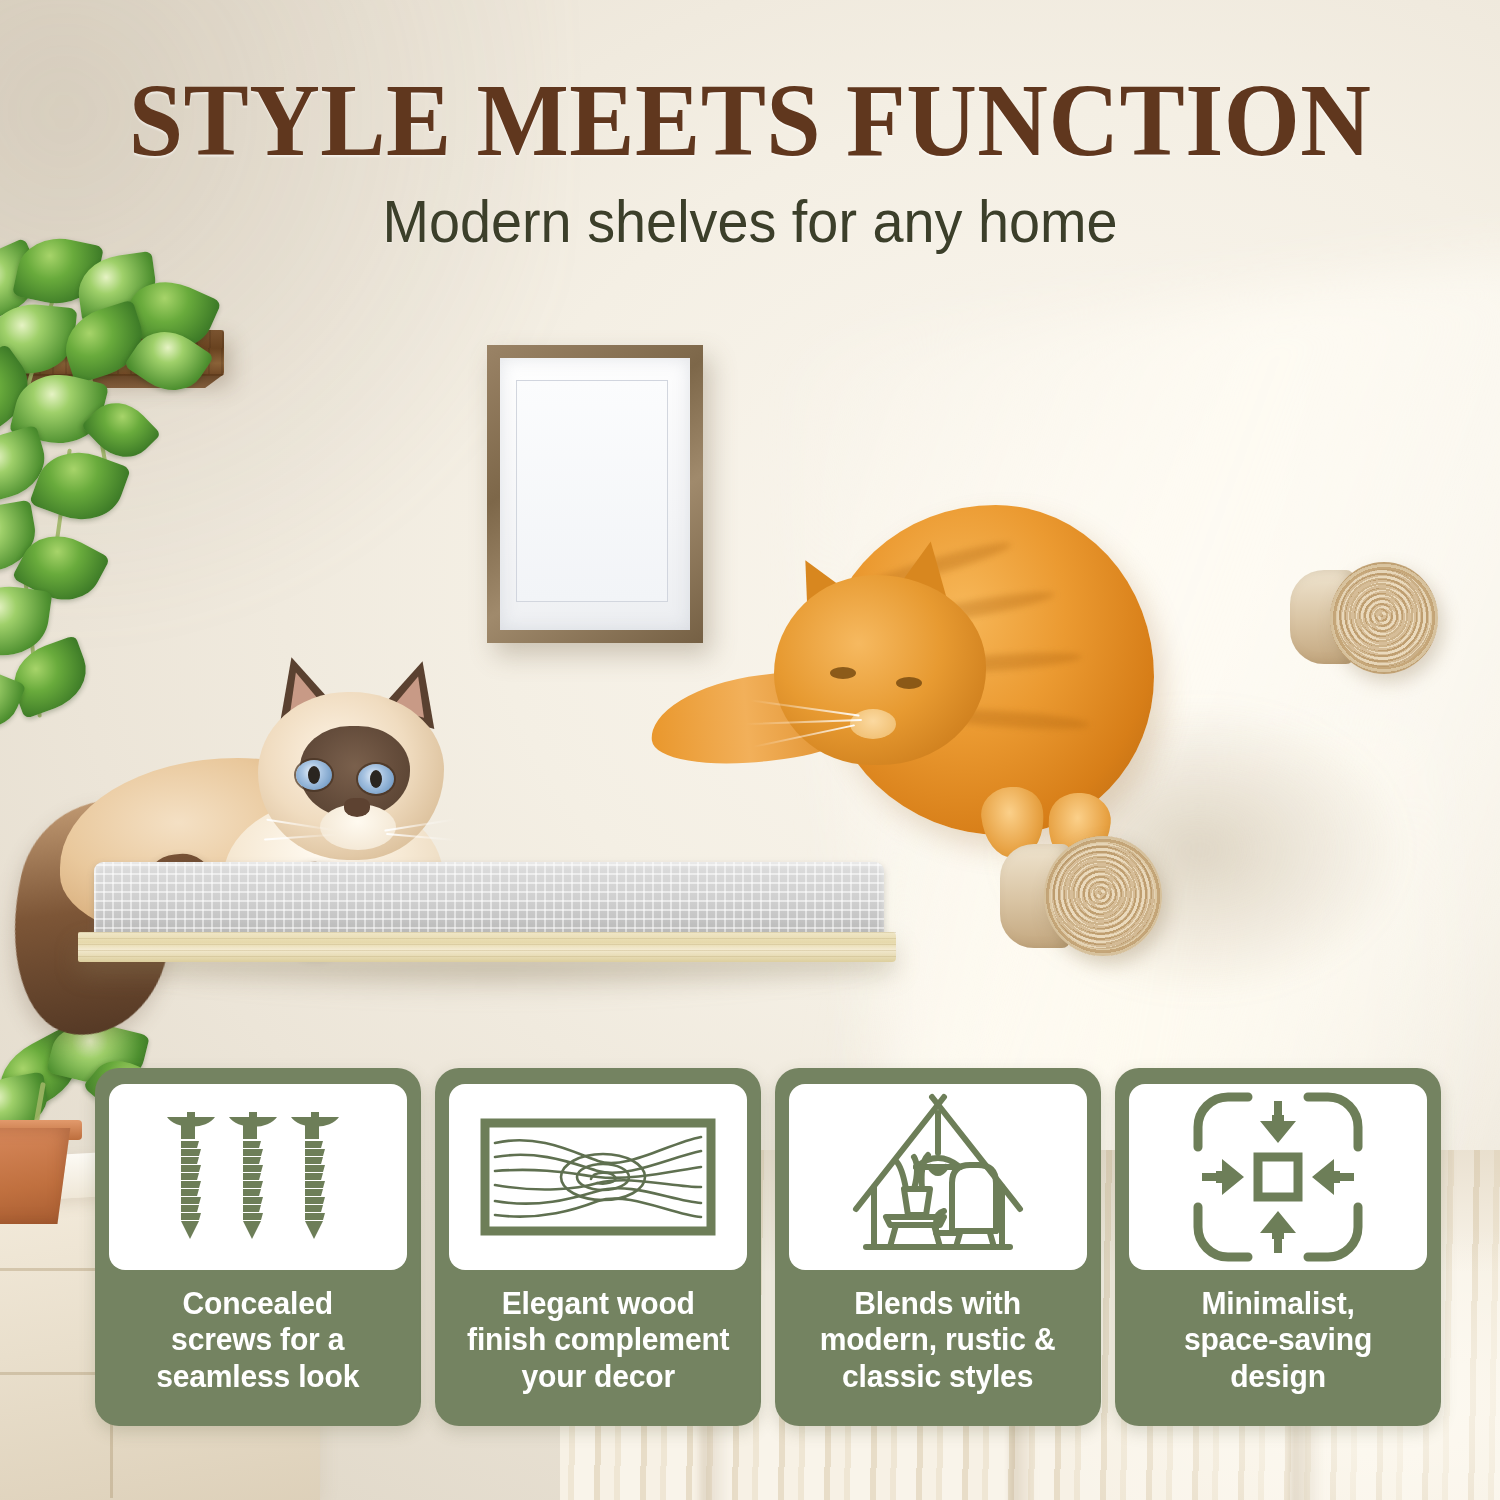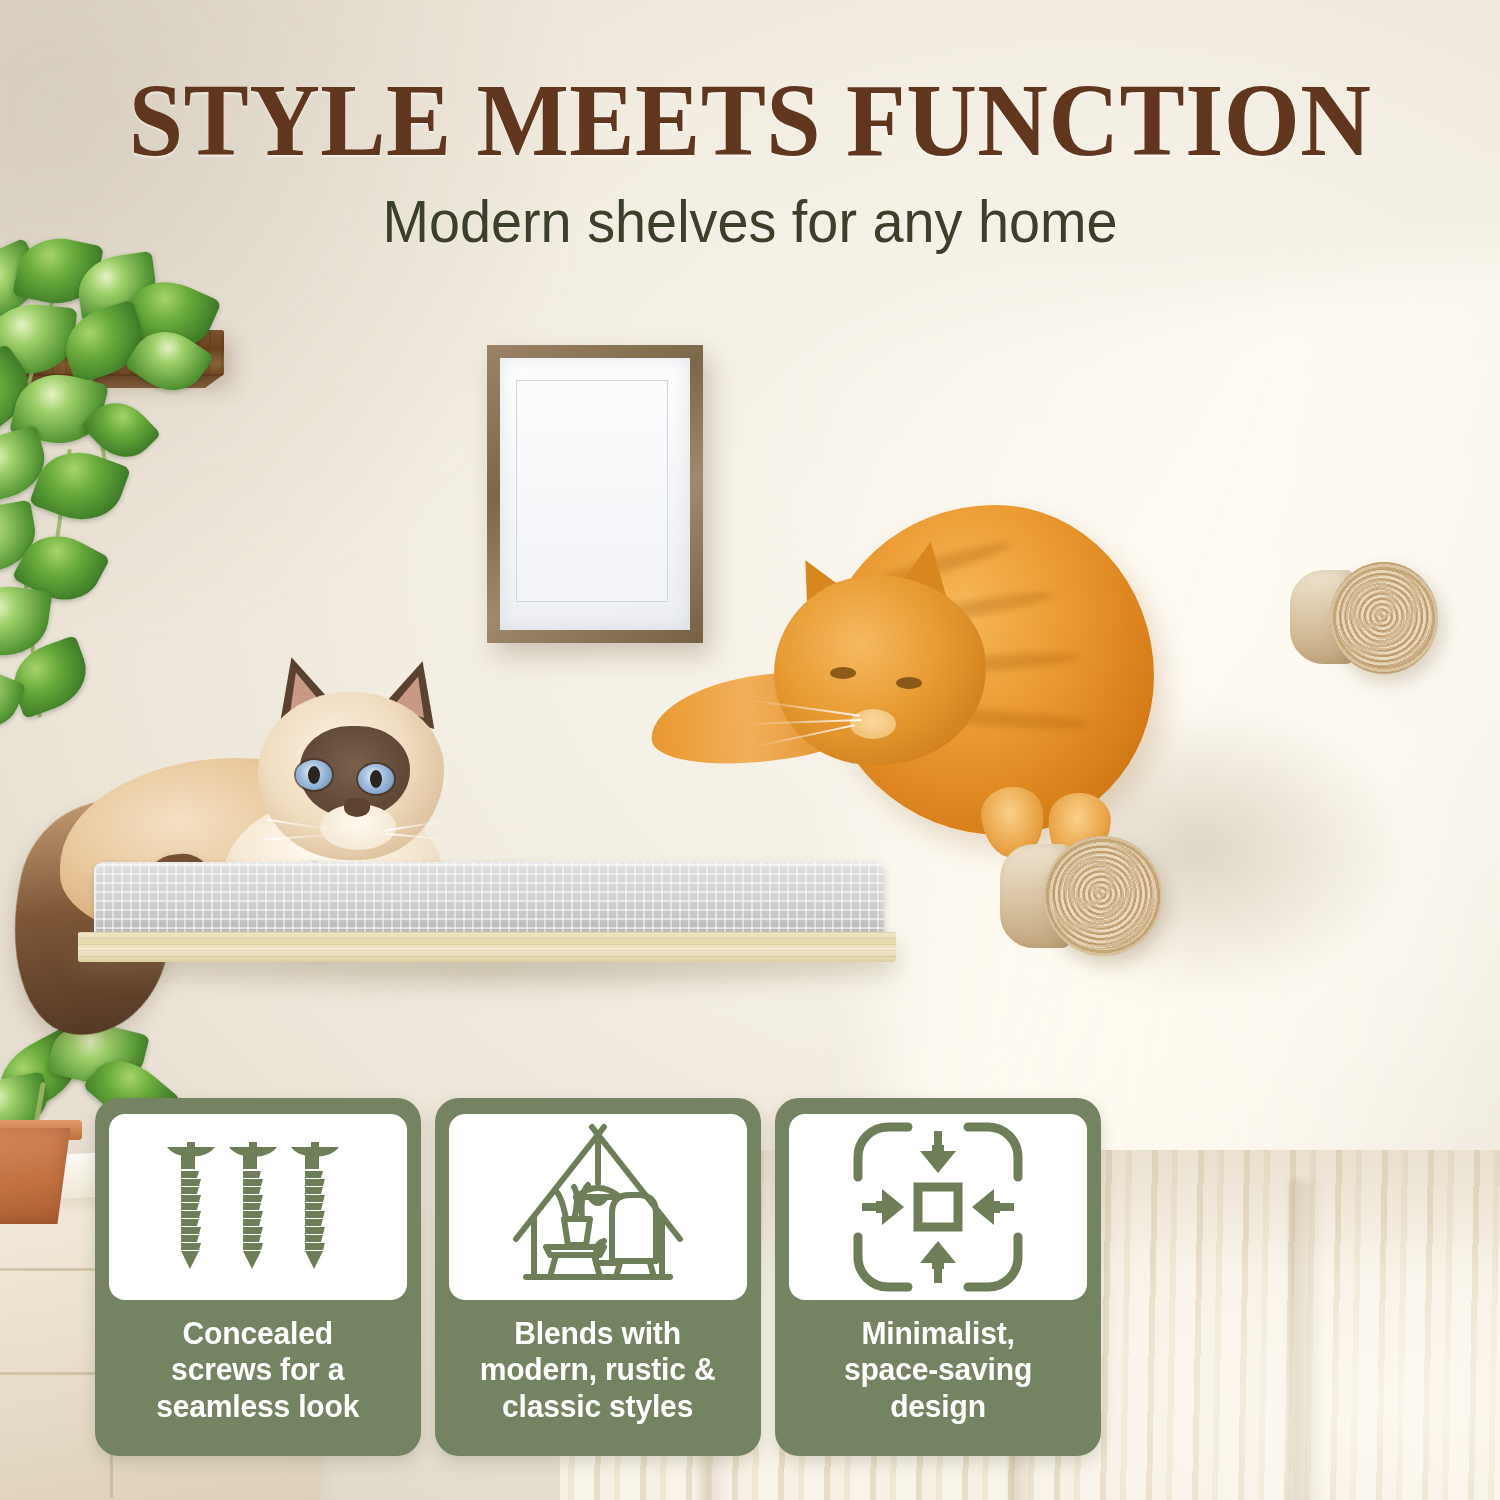--- a/index.html
+++ b/index.html
@@ -311,21 +311,21 @@
     position:absolute; left:0; top:192px; width:1500px; text-align:center;
     font-family:"Liberation Sans", sans-serif;
     font-size:60px; line-height:1;
     color:#3c3f2a;
     transform:scaleX(.93);
     text-shadow:0 1px 2px rgba(255,255,255,.5);
   }
 
   
   .cards {
-    position:absolute; left:95px; top:1098px; width:1355px; height:362px;
+    position:absolute; left:95px; top:1068px; width:1355px; height:362px;
     display:flex; gap:14px;
   }
   .card {
     width:326px; height:358px;
     background:#748361;
     border-radius:24px;
     padding:16px 14px 0 14px;
     display:flex; flex-direction:column; align-items:center;
     box-shadow:0 6px 16px rgba(95,100,70,.22);
   }
@@ -551,20 +551,41 @@
               <path d="M28 118 h18 l-9 18 z"></path>
             </g>
           </g>
         </svg>
       </div>
       <div class="card-label">Concealed
 screws for a
 seamless look</div>
     </div>
 
+    <div class="card">
+      <div class="card-icon">
+        <svg width="238" height="136" viewBox="0 0 238 136" fill="none">
+          <rect x="6" y="14" width="226" height="108" stroke="#6d7e58" stroke-width="9"></rect>
+          <g stroke="#5f7050" stroke-width="2.6" fill="none" stroke-linecap="round">
+            <path d="M16 34 C 60 24, 96 44, 119 52 C 146 62, 190 34, 222 28"></path>
+            <path d="M16 48 C 62 40, 98 56, 119 62 C 148 70, 192 48, 222 42"></path>
+            <path d="M16 62 C 66 58, 100 66, 119 68 C 150 72, 194 62, 222 58"></path>
+            <path d="M16 76 C 62 84, 98 80, 119 74 C 150 66, 194 78, 222 78"></path>
+            <path d="M16 92 C 62 100, 98 88, 119 82 C 150 72, 194 92, 222 94"></path>
+            <path d="M16 106 C 62 112, 98 100, 119 92 C 150 82, 194 106, 222 108"></path>
+            <ellipse cx="124" cy="68" rx="42" ry="23"></ellipse>
+            <ellipse cx="124" cy="68" rx="26" ry="13"></ellipse>
+            <path d="M112 70 C 114 62, 132 62, 136 68 C 139 73, 126 76, 118 74"></path>
+          </g>
+        </svg>
+      </div>
+      <div class="card-label">Elegant wood
+finish complement
+your decor</div>
+    </div>
 
     <div class="card">
       <div class="card-icon">
         <svg width="196" height="172" viewBox="0 0 196 172" fill="none">
           <g stroke="#6d7e58" stroke-width="6" fill="none" stroke-linecap="round" stroke-linejoin="round">
 
             <path d="M16 118 L104 6"></path>
             <path d="M180 118 L92 6"></path>
 
             <path d="M34 96 V156 H162 V96"></path>

